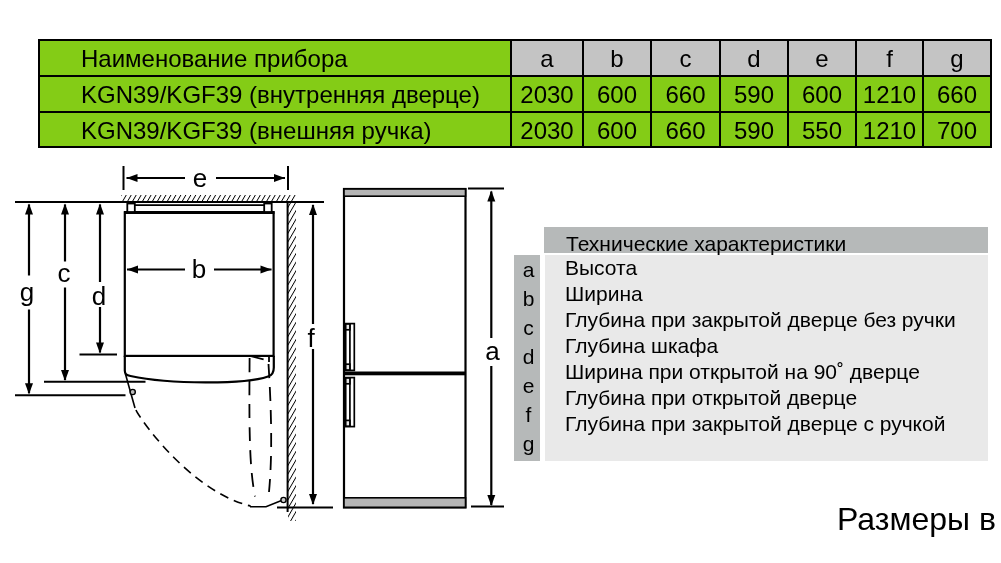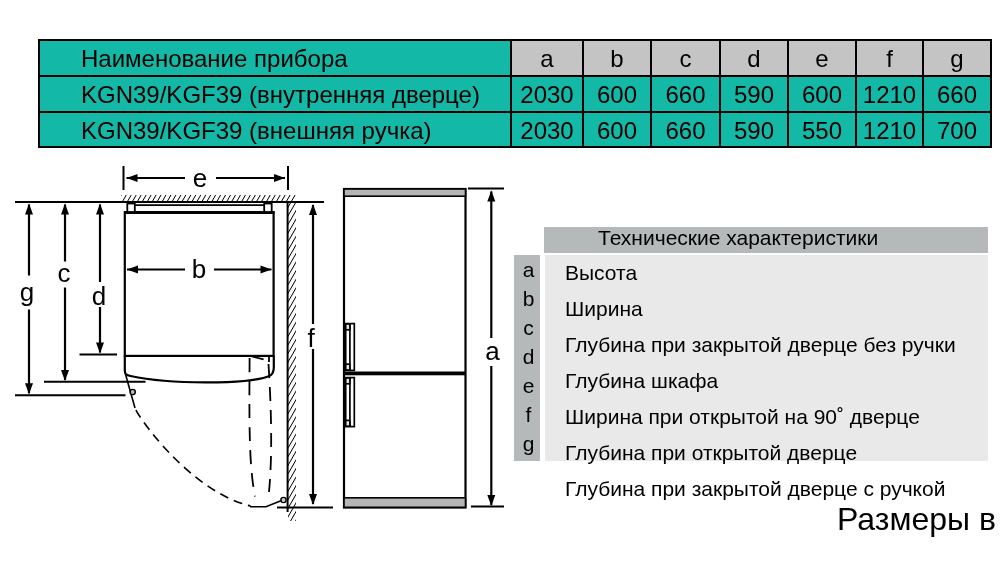--- a/index.html
+++ b/index.html
@@ -1,18 +1,18 @@
 <!DOCTYPE html>
 <html><head>
 <meta charset="utf-8">
 <style>
   html,body{margin:0;padding:0;}
   body{width:1001px;height:563px;background:#fff;font-family:"Liberation Sans",sans-serif;position:relative;overflow:hidden;-webkit-font-smoothing:antialiased;will-change:transform;}
   table.dim{position:absolute;left:38px;top:39px;border-collapse:collapse;table-layout:fixed;width:952px;}
-  table.dim td{border:2px solid #000;font-size:24px;color:#000;text-align:center;padding:2px 0 0 0;height:32px;line-height:32px;background:#14b8a6;}
+  table.dim td{border:2px solid #000;font-size:24px;color:#000;text-align:center;padding:2px 0 0 0;height:32px;line-height:32px;background:#84cc16;}
   table.dim td.name{text-align:left;padding-left:41px;}
   table.dim td.hdr{background:#c4c4c4;}
   table.dim tr.last td{height:31px;line-height:31px;}
   .lg{position:absolute;font-size:21px;color:#000;}
 </style>
 </head>
 <body>
 
 <table class="dim">
   <colgroup>
@@ -205,19 +205,19 @@
 <line x1="471" y1="506.5" x2="504" y2="506.5"></line>
 </g>
 </svg>
 
 <div style="position:absolute;left:543.5px;top:226.6px;width:444px;height:26.6px;background:#b6b9b9;"></div>
 
 <div style="position:absolute;left:544.5px;top:255px;width:443px;height:206px;background:#e9e9e9;"></div>
 
 <div style="position:absolute;left:513.5px;top:255px;width:26px;height:205.7px;background:#b6b9b9;"></div>
 
-<div class="lg" style="left:566px;top:226px;margin-left:32px;">Технические характеристики</div>
+<div class="lg" style="left:566px;top:232px;">Технические характеристики</div>
 
 <div class="lg" style="left:515px;top:255px;width:27px;text-align:center;line-height:29.05px;">a<br>b<br>c<br>d<br>e<br>f<br>g</div>
 
-<div class="lg" style="left:565px;top:255px;line-height:36px;">Высота<br>Ширина<br>Глубина при закрытой дверце без ручки<br>Глубина шкафа<br>Ширина при открытой на 90˚ дверце<br>Глубина при открытой дверце<br>Глубина при закрытой дверце с ручкой</div>
+<div class="lg" style="left:565px;top:255px;line-height:26px;">Высота<br>Ширина<br>Глубина при закрытой дверце без ручки<br>Глубина шкафа<br>Ширина при открытой на 90˚ дверце<br>Глубина при открытой дверце<br>Глубина при закрытой дверце с ручкой</div>
 
 <div style="position:absolute;left:837px;top:501px;font-size:32px;color:#000;white-space:nowrap;">Размеры в мм</div>
 
 </body></html>

